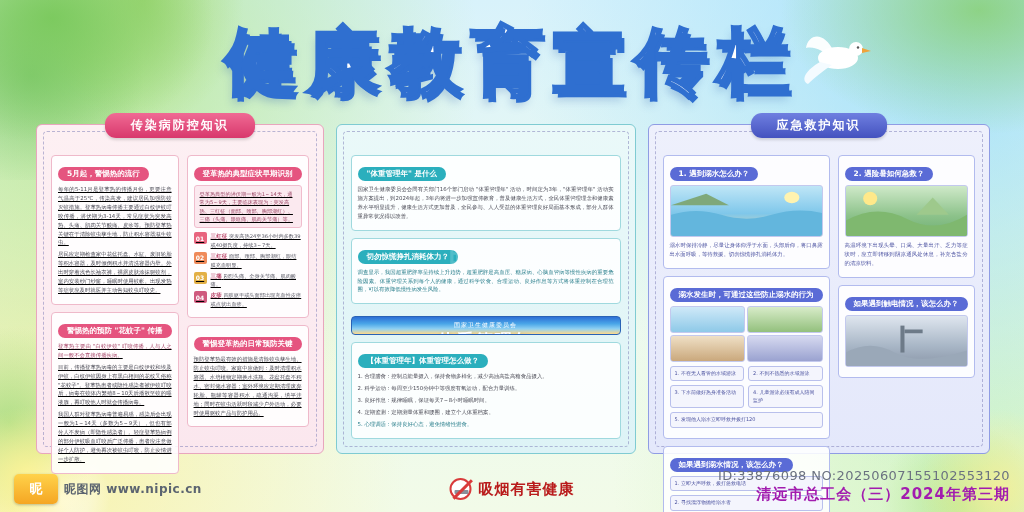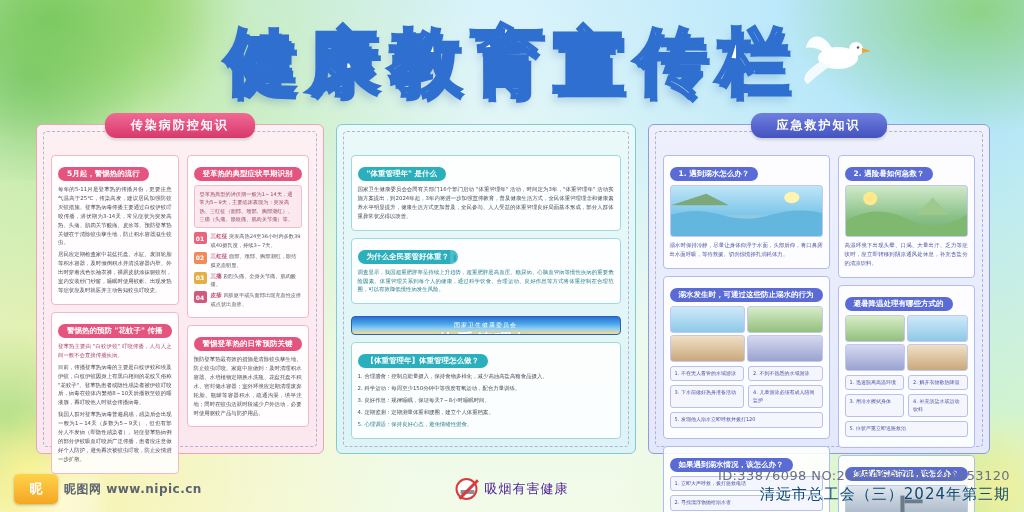--- a/index.html
+++ b/index.html
@@ -91,21 +91,21 @@
   .p2 .panel-title { background:linear-gradient(180deg,#3fc0cb,#1e93a8); }
   .p3 .panel-title { background:linear-gradient(180deg,#6f7fe0,#4452bf); }
 
   .cols { display:flex; gap:8px; height:100%; padding:4px; }
   .col { flex:1; display:flex; flex-direction:column; gap:7px; }
 
   .card {
     border-radius:4px; padding:5px 6px 6px 6px; position:relative;
     background:rgba(255,255,255,.88);
   }
-  .p1 .card { border:1px solid #efb9ca; }
+  .p1 .card { border:1px solid #efb9ca;text-decoration:underline; }
   .p2 .card { border:1px solid #9fd9de; }
   .p3 .card { border:1px solid #b2bbee; }
 
   .card-head {
     display:inline-block; font-size:7.5px; font-weight:bold; color:#fff;
     padding:2px 9px; border-radius:8px; margin-bottom:4px; white-space:nowrap;
   }
   .p1 .card-head { background:#e5547f; }
   .p2 .card-head { background:#2bafbd; }
   .p3 .card-head { background:#5a6bd6; }
@@ -184,26 +184,26 @@
     width:22px; height:22px; border-radius:50%; border:2.5px solid #d93b3b; position:relative;
     background:#fff;
   }
   .no-smoke::after {
     content:""; position:absolute; left:-2px; top:8px; width:26px; height:2.5px;
     background:#d93b3b; transform:rotate(-45deg); transform-origin:center;
   }
   .no-smoke-bar {
     position:absolute; left:3px; top:10px; width:14px; height:4px; background:#8a8f99; border-radius:1px;
   }
-  .smoke-text { font-size:13px; font-weight:normal; color:#4c1d95; letter-spacing:1px; }
+  .smoke-text { font-size:15px; font-weight:bold; color:#b91c1c; letter-spacing:1px; }
 
   .footer-right {
     position:absolute; right:14px; bottom:8px; z-index:6; text-align:right;
   }
-  .issue-text { font-size:15px; color:#0c4a6e; font-weight:normal; letter-spacing:1px; }
+  .issue-text { font-size:15px; color:#a21caf; font-weight:bold; letter-spacing:1px; }
   .id-text {
     font-size:13px; color:#6b7280; letter-spacing:.4px; margin-bottom:2px;
   }
   .watermark {
     position:absolute; left:0; right:0; top:0; bottom:0; z-index:7; pointer-events:none;
     display:flex; align-items:center; justify-content:center;
   }
   .wm-text {
     font-size:30px; color:rgba(255,255,255,.18); letter-spacing:12px; font-weight:bold;
   }
@@ -284,21 +284,21 @@
 
   <div class="panel p2">
     <div class="panel-inner"></div>
     <div class="cols">
       <div class="col">
         <div class="card">
           <span class="card-head">"体重管理年" 是什么</span>
           <p class="para">国家卫生健康委员会会同有关部门16个部门启动 "体重管理年" 活动，时间定为3年，"体重管理年" 活动实施方案提出，到2024年起，3年内将进一步加强宣传教育，普及健康生活方式，全民体重管理理念和健康素养水平明显提升，健康生活方式更加普及，全民参与、人人受益的体重管理良好局面基本形成，部分人群体重异常状况得以改善。</p>
         </div>
         <div class="card">
-          <span class="card-head">为什么全民要管好体重？</span>
+          <span class="card-head">切勿惊慌挣扎消耗体力？</span>
           <p class="para teal">调查显示，我国超重肥胖率呈持续上升趋势，超重肥胖是高血压、糖尿病、心脑血管病等慢性疾病的重要危险因素。体重管理关系到每个人的健康，通过科学饮食、合理运动、良好作息等方式将体重控制在合理范围，可以有效降低慢性病发生风险。</p>
         </div>
         <div class="poster">
           <div class="poster-title">体重管理年</div>
 
           <div class="poster-foot">国家卫生健康委员会</div>
         </div>
         <div class="card">
           <span class="card-head">【体重管理年】体重管理怎么做？</span>
           <p class="para">1. 合理膳食：控制总能量摄入，保持食物多样化，减少高油高盐高糖食品摄入。</p>
@@ -366,40 +366,20 @@
           <div class="illus hill">
             <svg viewBox="0 0 120 52" preserveAspectRatio="none" width="100%" height="100%">
               <path d="M0 36 Q30 18 60 34 T120 30 L120 52 L0 52 Z" fill="#7fb86f"></path>
               <circle cx="24" cy="13" r="7" fill="#ffe98a"></circle>
               <path d="M70 30 L86 12 L102 30 Z" fill="#9ec98c"></path>
             </svg>
           </div>
           <p class="para indigo">高温环境下出现头晕、口渴、大量出汗、乏力等症状时，应立即转移到阴凉通风处休息，补充含盐分的清凉饮料。</p>
         </div>
         <div class="card">
-          <span class="card-head">避暑降温处理有哪些方式的</span>
-          <div class="illus grid4">
-            <div class="mini m2"></div>
-            <div class="mini m1"></div>
-            <div class="mini m4"></div>
-            <div class="mini m3"></div>
-          </div>
-          <div class="step-row">
-            <div class="step-box">1. 迅速脱离高温环境</div>
-            <div class="step-box">2. 解开衣物散热降温</div>
-          </div>
-          <div class="step-row">
-            <div class="step-box">3. 用冷水擦拭身体</div>
-            <div class="step-box">4. 补充淡盐水或运动饮料</div>
-          </div>
-          <div class="step-row">
-            <div class="step-box">5. 症状严重立即送医救治</div>
-          </div>
-        </div>
-        <div class="card">
           <span class="card-head">如果遇到触电情况，该怎么办？</span>
           <div class="illus rock">
             <svg viewBox="0 0 120 52" preserveAspectRatio="none" width="100%" height="100%">
               <path d="M0 38 Q24 24 48 38 T120 36 L120 52 L0 52 Z" fill="#9aa8b8"></path>
               <rect x="54" y="10" width="4" height="28" fill="#6d7a88"></rect>
               <path d="M58 14 L76 14 L76 18 L58 18 Z" fill="#6d7a88"></path>
             </svg>
           </div>
           
           

